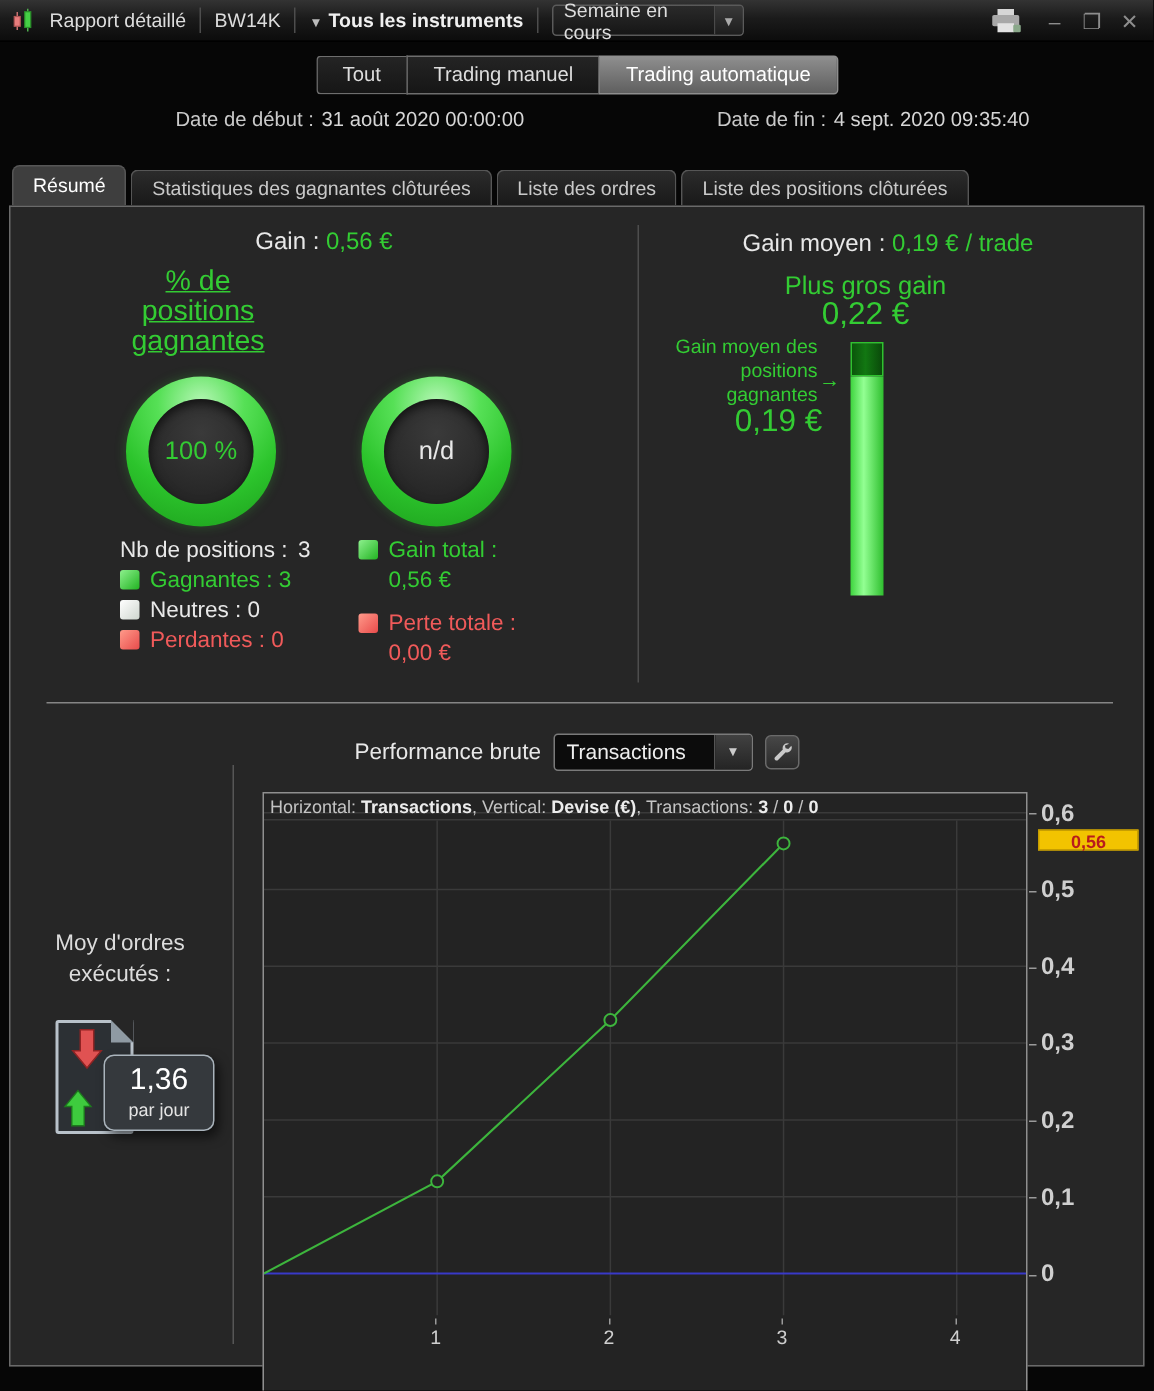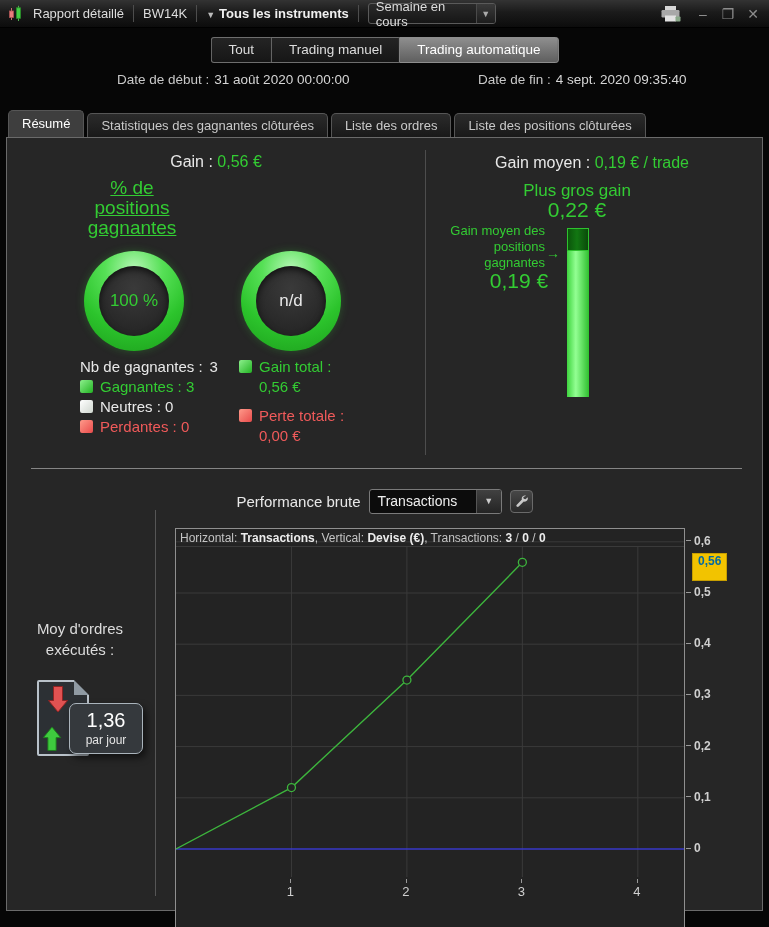--- a/index.html
+++ b/index.html
@@ -104,24 +104,24 @@
   .vdiv2 { position:absolute; left:148px; top:372px; width:1px; height:386px; background:#565656; }
 
   .chart { position:absolute; left:168px; top:390px; width:510px; height:442px; border:1px solid #8f8f8f; background:#232323; }
   .chart-header { position:absolute; top:0; left:0; right:0; height:18px; line-height:18px; padding-left:4px;
     font-size:12px; color:#c4c4c4; border-bottom:1px solid #3a3a3a; white-space:nowrap; overflow:hidden; }
   .chart-header b { color:#ececec; }
   .watermark { position:absolute; bottom:2px; left:4px; font-size:12px; color:#aeaeae; }
   #chart-svg { position:absolute; top:0; left:0; }
 
   .y-axis { position:absolute; left:679px; top:390px; width:78px; height:350px; }
-  .ytick { position:absolute; display:flex; align-items:center; color:#cfcfcf; font-size:12px; font-weight:bold; }
+  .ytick { position:absolute; display:flex; align-items:center; color:#cfcfcf; font-size:16px; font-weight:bold; }
   .tickdash { display:inline-block; width:5px; height:1px; background:#9a9a9a; margin-right:3px; }
-  .ybadge { position:absolute; left:6px; background:#f2c300; border:1px solid #c79e00; color:#0369a1;
-    font-size:12px; font-weight:bold; height:28px; line-height:15px; padding:0 5px; }
+  .ybadge { position:absolute; left:6px; background:#f2c300; border:1px solid #c79e00; color:#b91c1c;
+    font-size:12px; font-weight:bold; height:14px; line-height:15px; padding:0 21px; }
   .x-axis { position:absolute; left:168px; top:741px; width:510px; height:22px; }
   .xdash { position:absolute; top:0; width:1px; height:4px; background:#9a9a9a; }
   .xtick { position:absolute; top:5px; transform:translateX(-50%); color:#cfcfcf; font-size:13px; }
 </style>
 </head>
 <body>
 
 <div id="stage">
 
   <div class="titlebar">
@@ -193,21 +193,21 @@
         </div>
     </div>
     <div class="donut donut-2">
       <div class="donut-inner">
           <span class="white">n/d</span>
         </div>
     </div>
 
     <div class="stats-left">
       <div class="stat-row">
-        <span class="white">Nb de gagnantes :</span>
+        <span class="white">Nb de positions :</span>
         <span class="white">3</span>
       </div>
       <div class="stat-row">
         <span class="swatch sw-green"></span>
         <span class="green"><span>Gagnantes :</span> <span>3</span></span>
       </div>
       <div class="stat-row">
         <span class="swatch sw-white"></span>
         <span class="white"><span>Neutres :</span> <span>0</span></span>
       </div>

